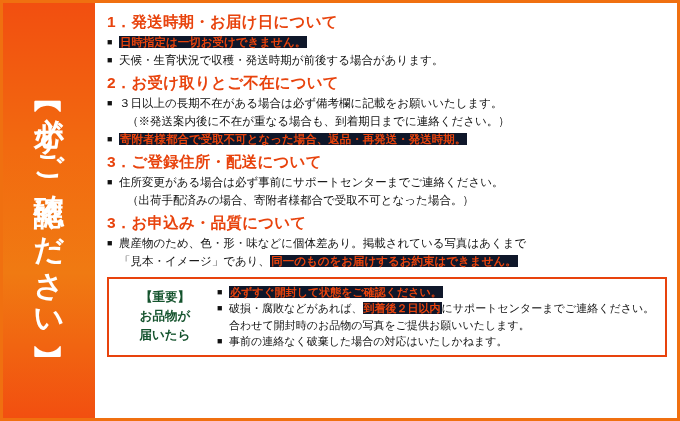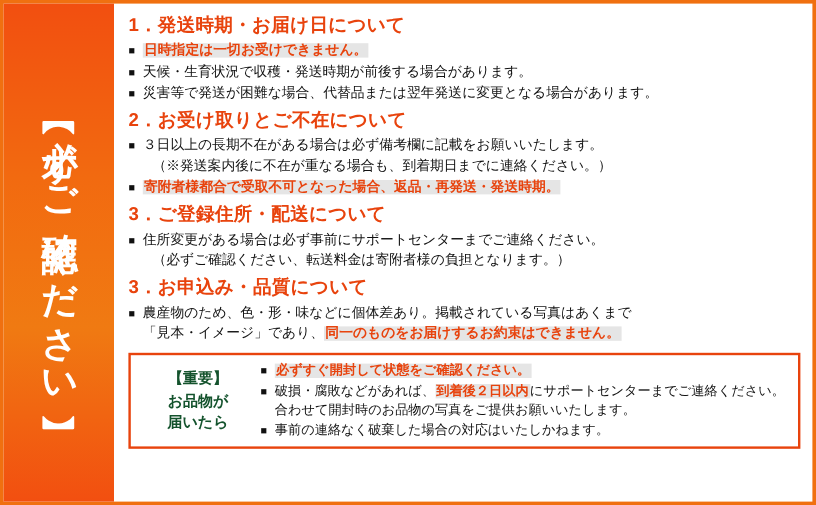--- a/index.html
+++ b/index.html
@@ -71,21 +71,21 @@
     content: "■";
     position: absolute;
     left: 0;
     top: 0;
     font-size: 9px;
     line-height: 1.85;
     color: #111111;
   }
   .bullets li.noSq { padding-left: 12px; }
   .hl {
-    background: #e5e5e5;
+    background: #0f172a;
     padding: 0 1px;
   }
   .red { color: #e8430d; }
   .bold { font-weight: bold; }
   .indent { padding-left: 20px !important; }
 
   
   .important-box {
     margin-top: 4px;
     border: 2px solid #e8430d;
@@ -132,36 +132,35 @@
     <div class="vtext">【必ずご確認ください】</div>
   </div>
 
   <div class="content">
     <div id="sections-root">
         <div class="section">
           <div class="sec-head">1．発送時期・お届け日について</div>
           <ul class="bullets">
             <li class="sq"><span class="hl red bold">日時指定は一切お受けできません。</span></li>
             <li class="sq"><span>天候・生育状況で収穫・発送時期が前後する場合があります。</span></li>
-            <li class="sq"><span>災害等で発送が困難な場合、代替品または翌年発送に変更となる場合があります。</span></li>
           </ul>
         </div>
         <div class="section">
           <div class="sec-head">2．お受け取りとご不在について</div>
           <ul class="bullets">
             <li class="sq"><span>３日以上の長期不在がある場合は必ず備考欄に記載をお願いいたします。</span></li>
             <li class="noSq indent"><span>（※発送案内後に不在が重なる場合も、到着期日までに連絡ください。）</span></li>
             <li class="sq"><span class="hl red bold">寄附者様都合で受取不可となった場合、返品・再発送・発送時期。</span></li>
           </ul>
         </div>
         <div class="section">
           <div class="sec-head">3．ご登録住所・配送について</div>
           <ul class="bullets">
             <li class="sq"><span>住所変更がある場合は必ず事前にサポートセンターまでご連絡ください。</span></li>
-            <li class="noSq indent"><span>（必ずご確認ください、転送料金は寄附者様の負担となります。）</span></li>
+            <li class="noSq indent"><span>（出荷手配済みの場合、寄附者様都合で受取不可となった場合。）</span></li>
           </ul>
         </div>
         <div class="section">
           <div class="sec-head">3．お申込み・品質について</div>
           <ul class="bullets">
             <li class="sq"><span>農産物のため、色・形・味などに個体差あり。掲載されている写真はあくまで</span></li>
             <li class="noSq"><span>「見本・イメージ」であり、</span><span class="hl red bold">同一のものをお届けするお約束はできません。</span></li>
           </ul>
         </div>
       </div>

